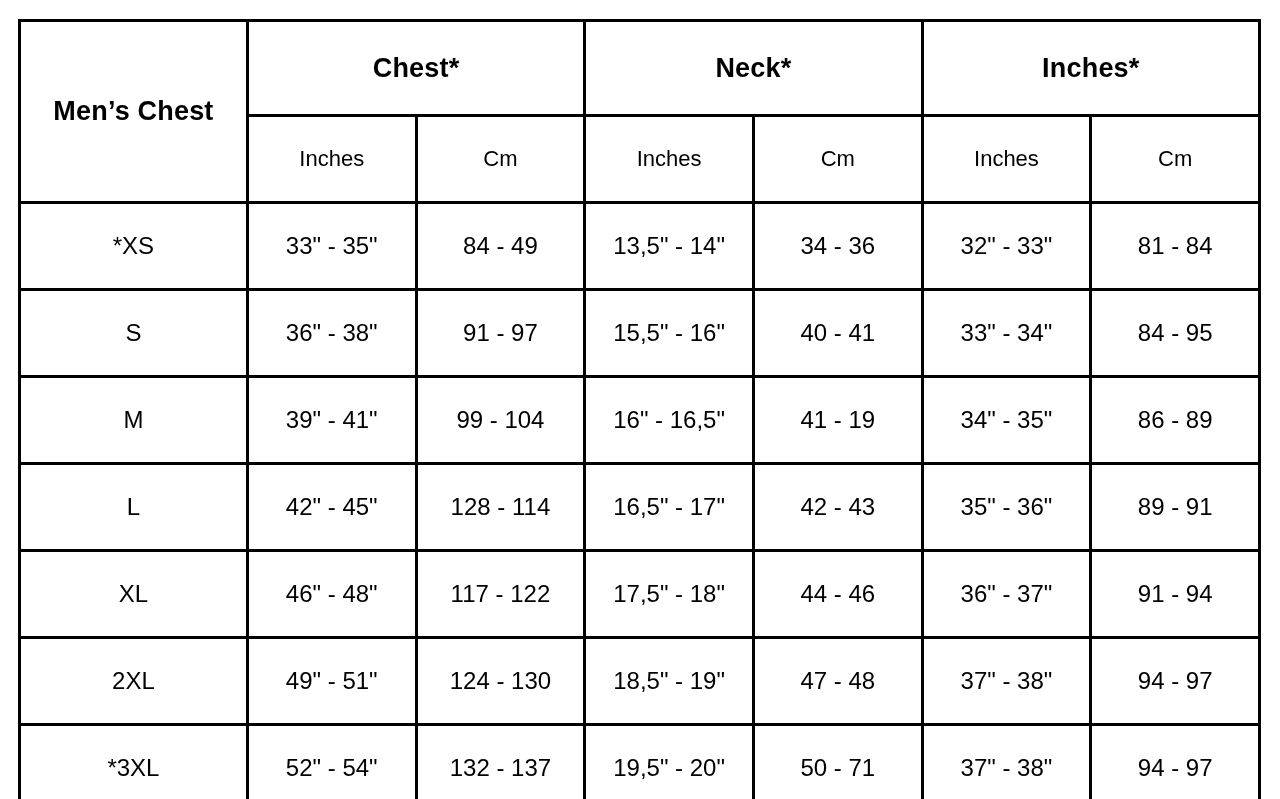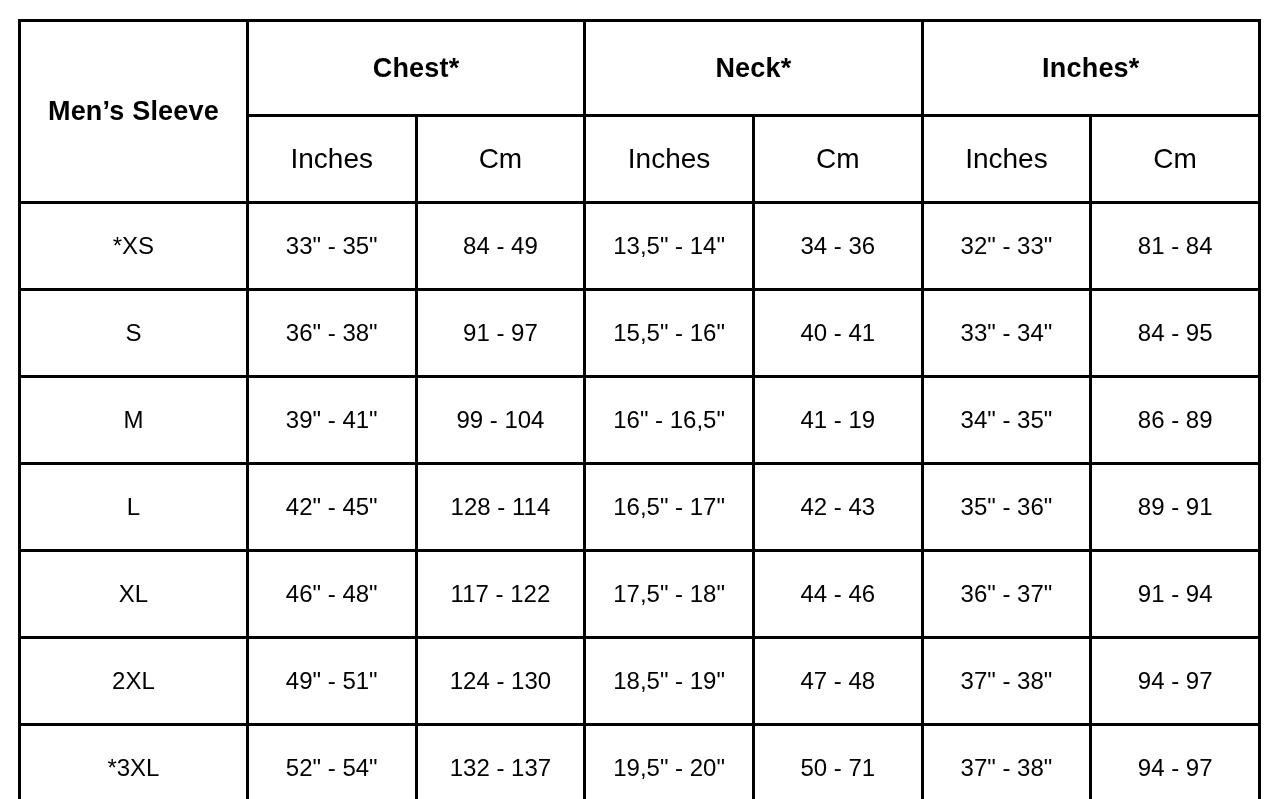--- a/index.html
+++ b/index.html
@@ -45,21 +45,21 @@
   col.c6 { width: 168px; }
 
   tr.group-row td {
     height: 86px;
     font-size: 27px;
     font-weight: bold;
     letter-spacing: 0.2px;
   }
   tr.unit-row td {
     height: 78px;
-    font-size: 28px;
+    font-size: 22px;
   }
   tr.data-row td {
     height: 78px;
     font-size: 24px;
   }
 </style>
 </head>
 <body>
 
 <div id="page">
@@ -69,21 +69,21 @@
       <col class="c0">
         <col class="c1">
         <col class="c2">
         <col class="c3">
         <col class="c4">
         <col class="c5">
         <col class="c6">
     </colgroup>
     <tbody>
       <tr class="group-row">
-        <td rowspan="2">Men’s Sleeve</td>
+        <td rowspan="2">Men’s Chest</td>
         <td colspan="2">Chest*</td>
         <td colspan="2">Neck*</td>
         <td colspan="2">Inches*</td>
       </tr>
       <tr class="unit-row">
         <td>Inches</td>
         <td>Cm</td>
         <td>Inches</td>
         <td>Cm</td>
         <td>Inches</td>

